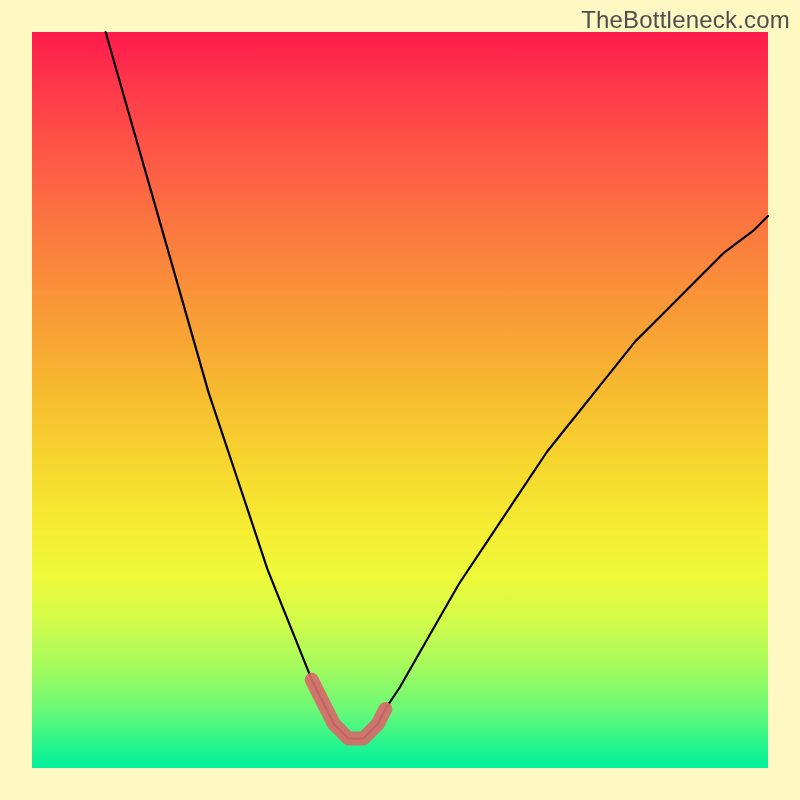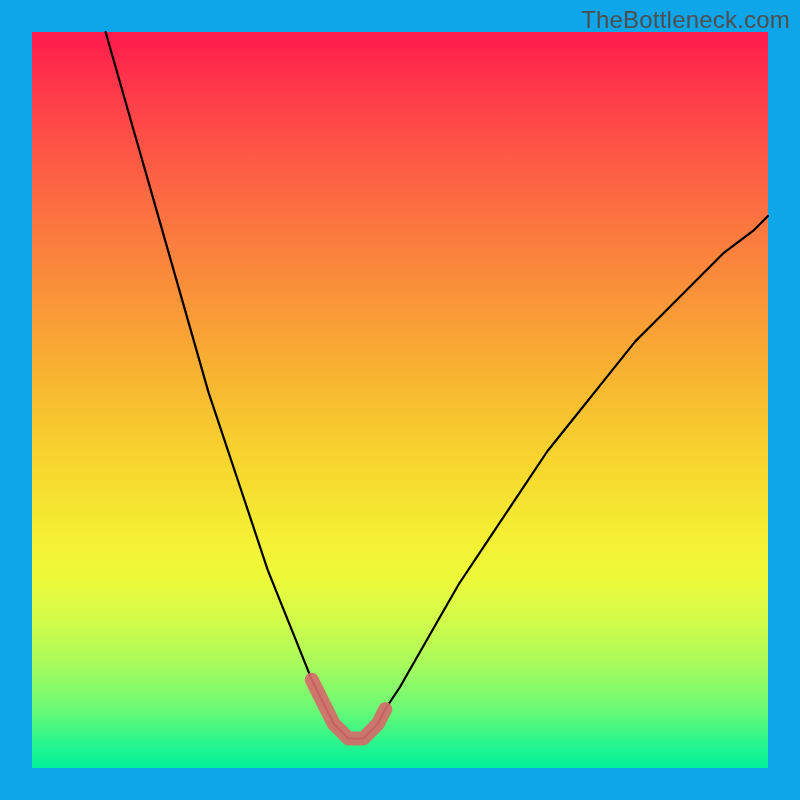--- a/index.html
+++ b/index.html
@@ -10,21 +10,21 @@
     background: #000;
     overflow: hidden;
     font-family: Arial, Helvetica, sans-serif;
   }
   .frame {
     position: absolute;
     left: 0;
     top: 0;
     width: 800px;
     height: 800px;
-    background: #0ea5e9;
+    background: #fef9c3;
   }
   .watermark {
     position: absolute;
     top: 6px;
     right: 10px;
     color: #4e4e4e;
     font-size: 24px;
     font-weight: 400;
     letter-spacing: 0.2px;
     z-index: 10;

